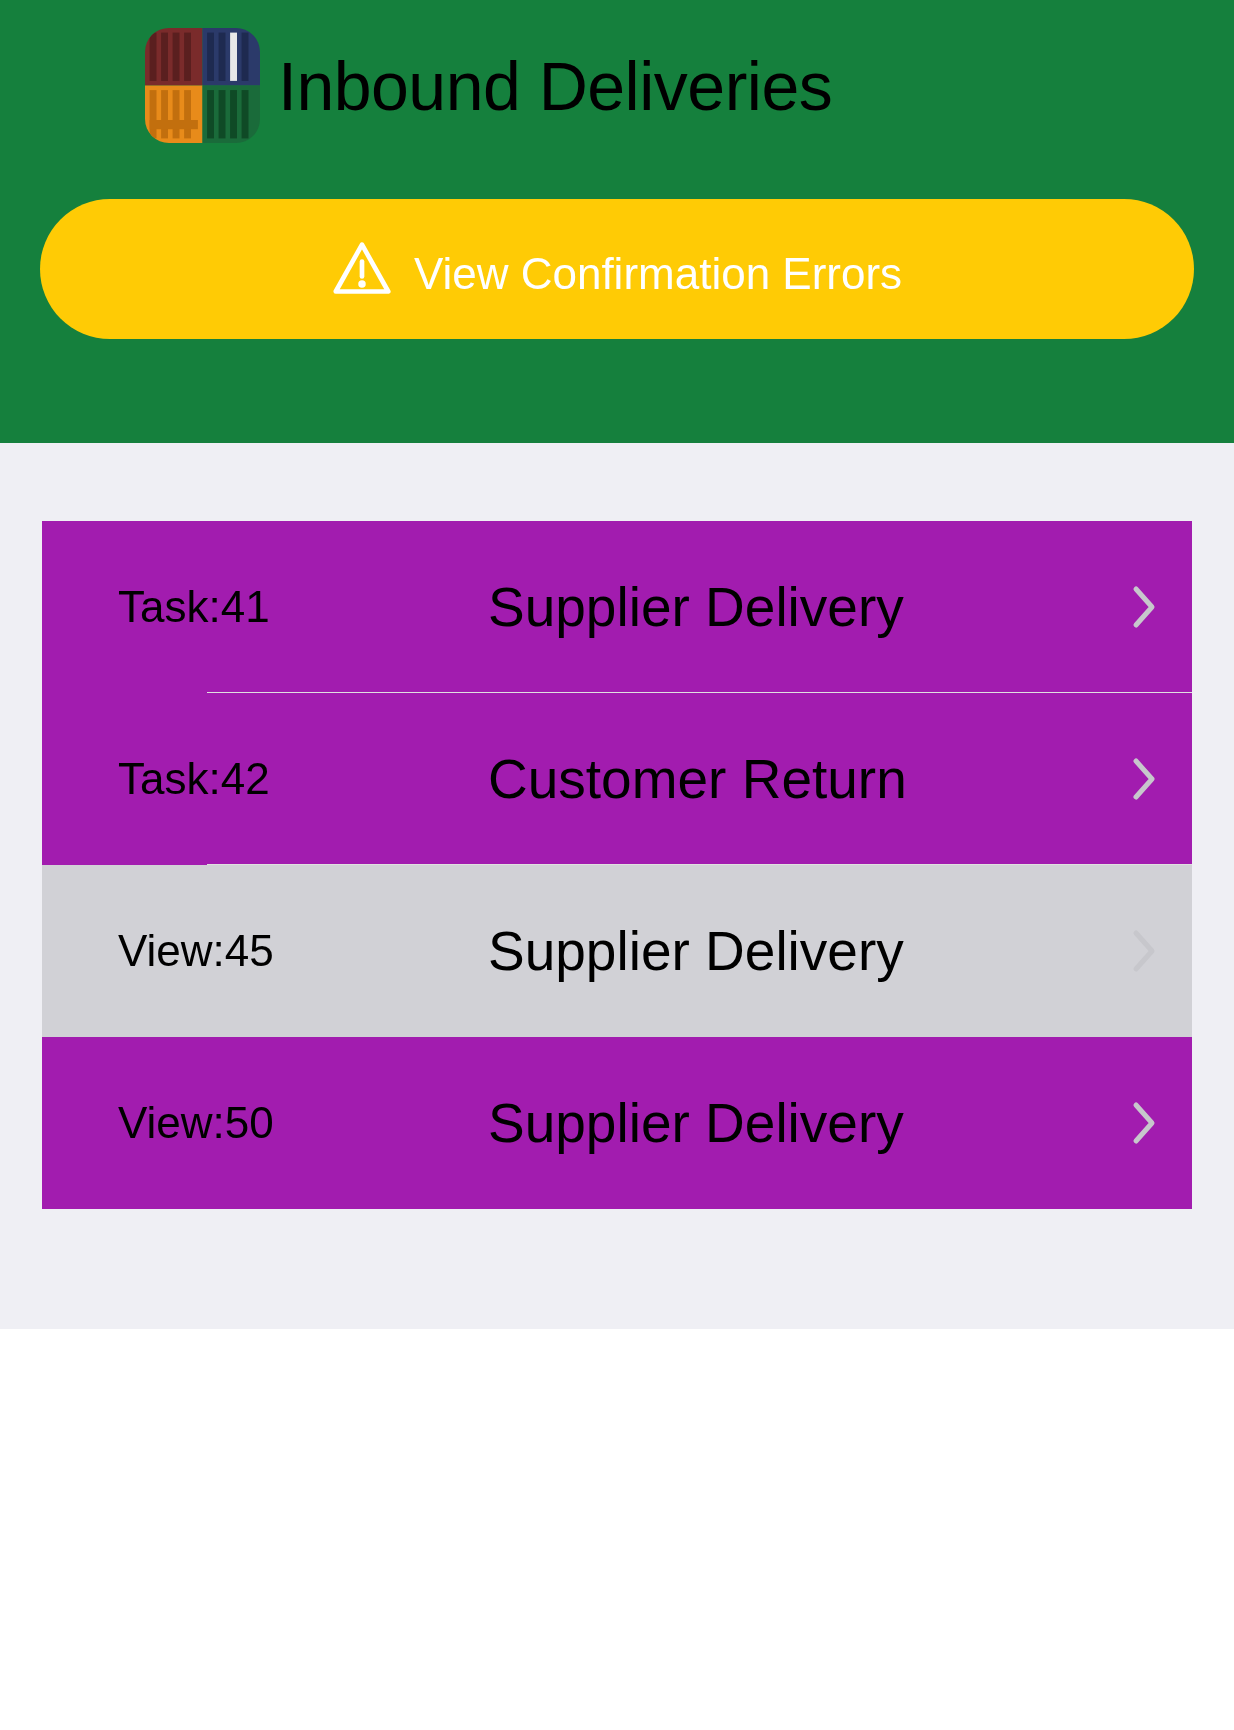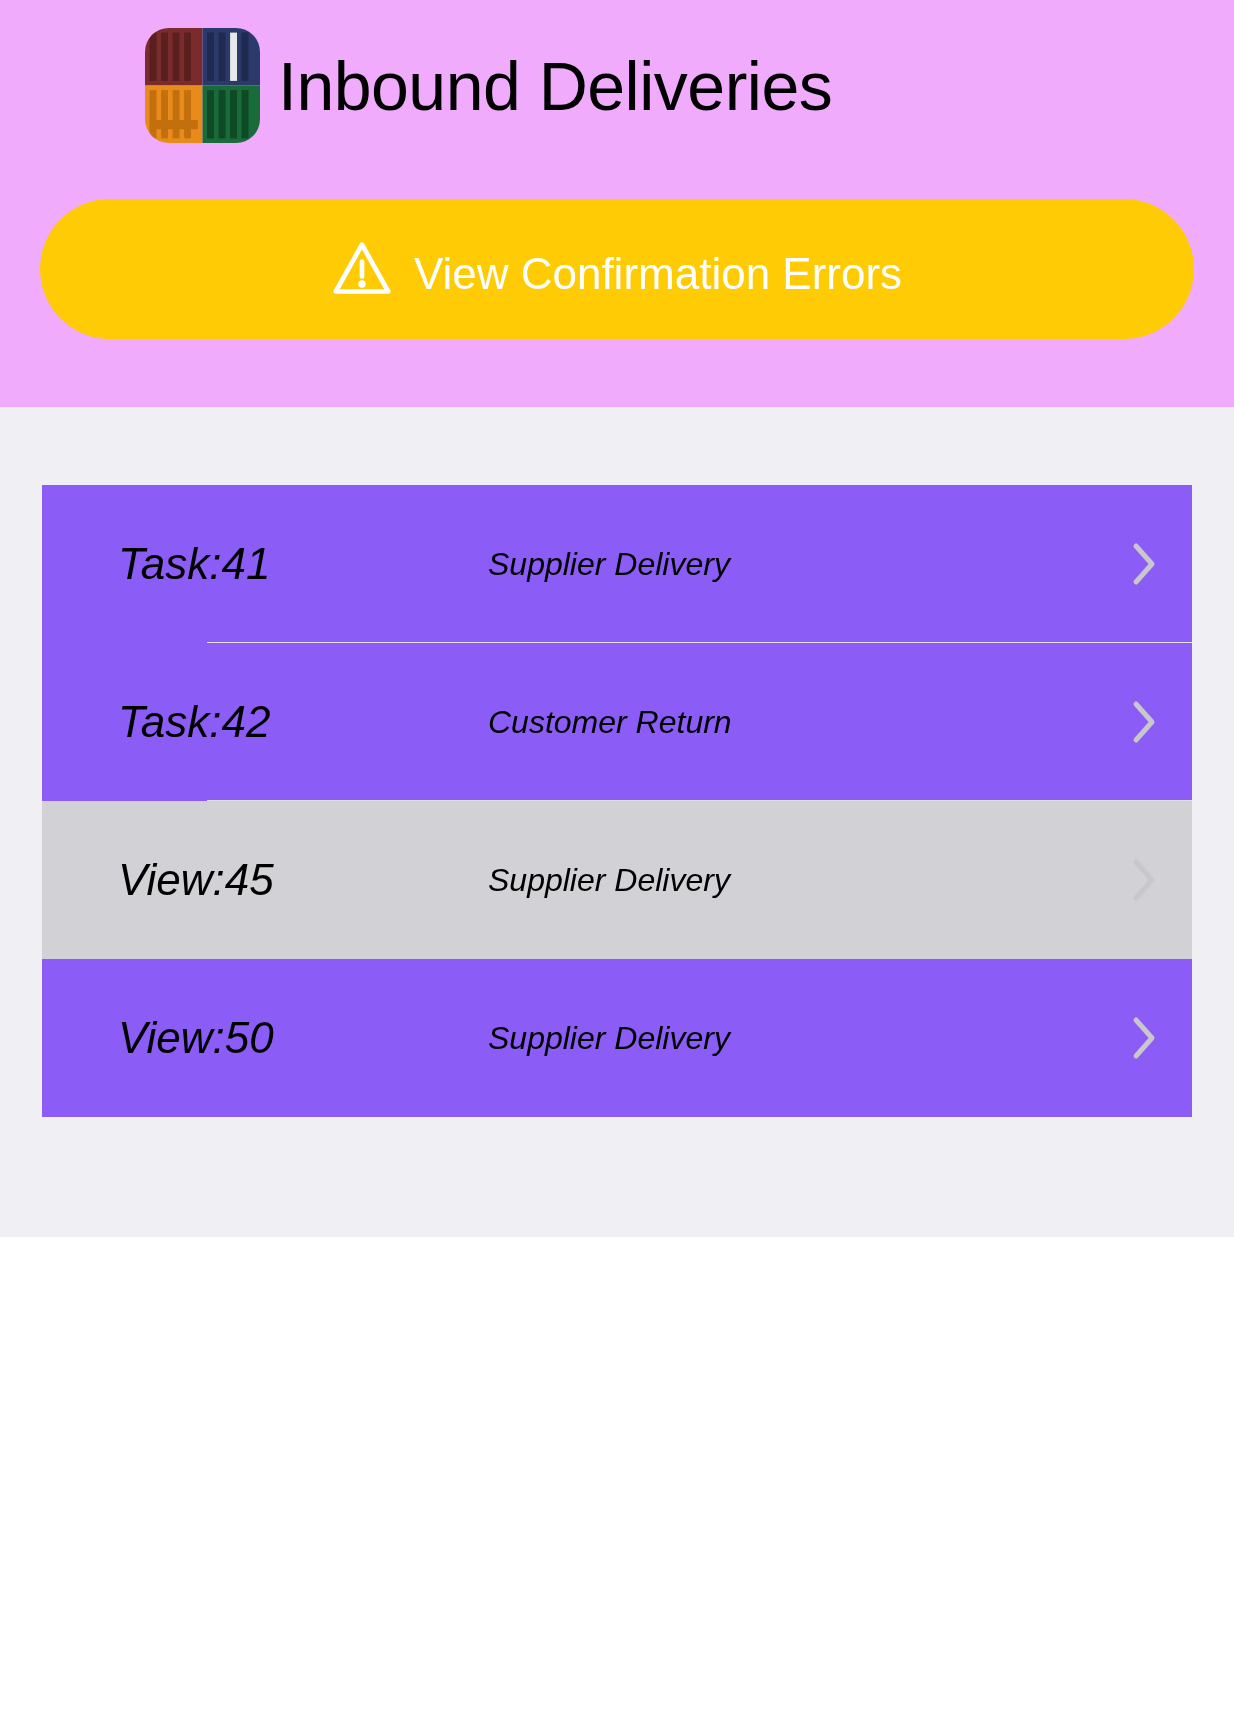--- a/index.html
+++ b/index.html
@@ -6,22 +6,22 @@
       margin: 0;
       padding: 0;
       box-sizing: border-box;
     }
     body {
       font-family: -apple-system, BlinkMacSystemFont, "Segoe UI", Helvetica, Arial, sans-serif;
       background: #ffffff;
       width: 1234px;
     }
     .header-section {
-      padding: 28px 40px 16px 40px;
-      background: #f0abfc;
+      padding: 28px 40px 52px 40px;
+      background: #15803d;
     }
     .title-row {
       display: flex;
       align-items: center;
       gap: 18px;
       margin-bottom: 56px;
       padding-left: 105px;
     }
     .app-icon {
       width: 115px;
@@ -73,23 +73,22 @@
     }
     .btn-icon svg {
       width: 100%;
       height: 100%;
     }
     .list-section {
       background: #efeff4;
       padding: 78px 42px 120px 42px;
     }
     .task-list {
-      background: #8b5cf6;
+      background: #a21caf;
       overflow: hidden;
-      font-style: italic;
     }
     .task-row {
       display: flex;
       align-items: center;
       padding: 54px 34px 54px 76px;
       cursor: pointer;
       position: relative;
     }
     .task-row.selected {
       background: #d1d1d6;
@@ -104,21 +103,21 @@
       background: #e0e0e0;
     }
     .task-label {
       font-size: 44px;
       font-weight: 400;
       color: #000;
       flex: 0 0 auto;
       width: 370px;
     }
     .task-type {
-      font-size: 32px;
+      font-size: 55px;
       font-weight: 400;
       color: #000;
       flex: 1;
       text-align: left;
     }
     .chevron {
       width: 26px;
       height: 44px;
       flex-shrink: 0;
       margin-left: 20px;

